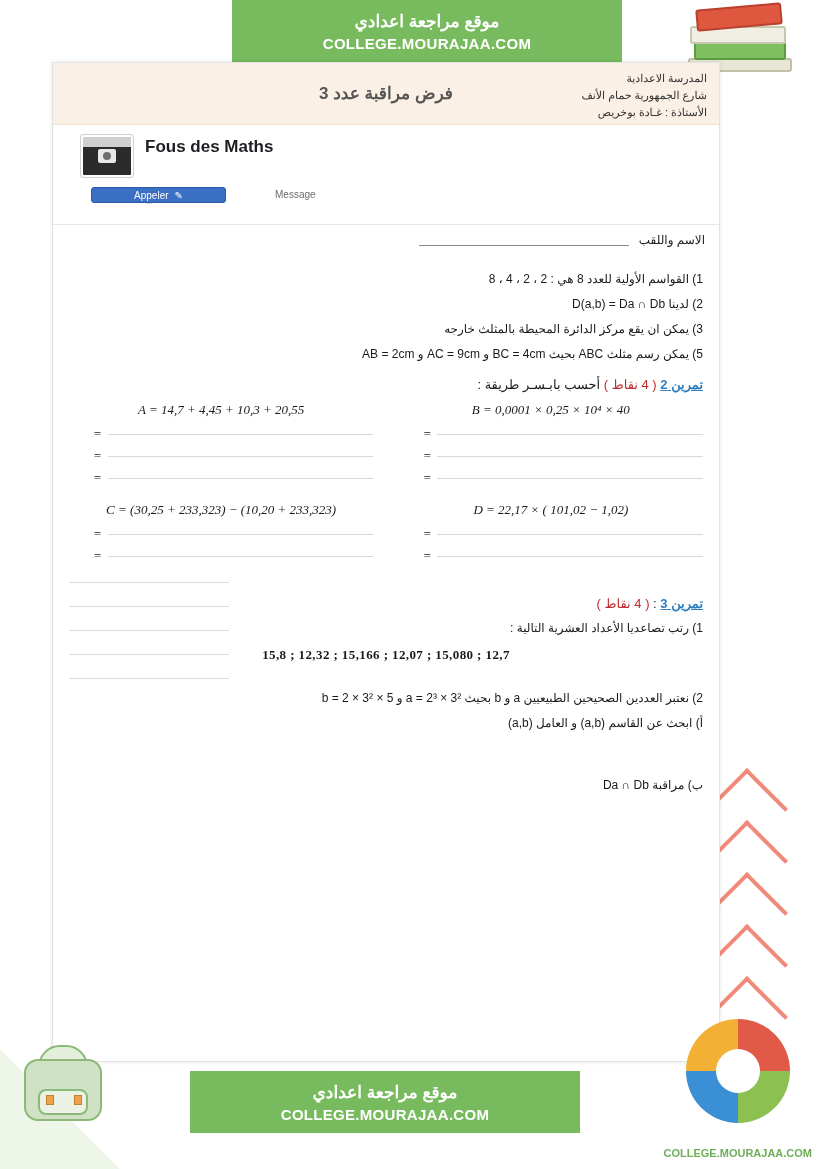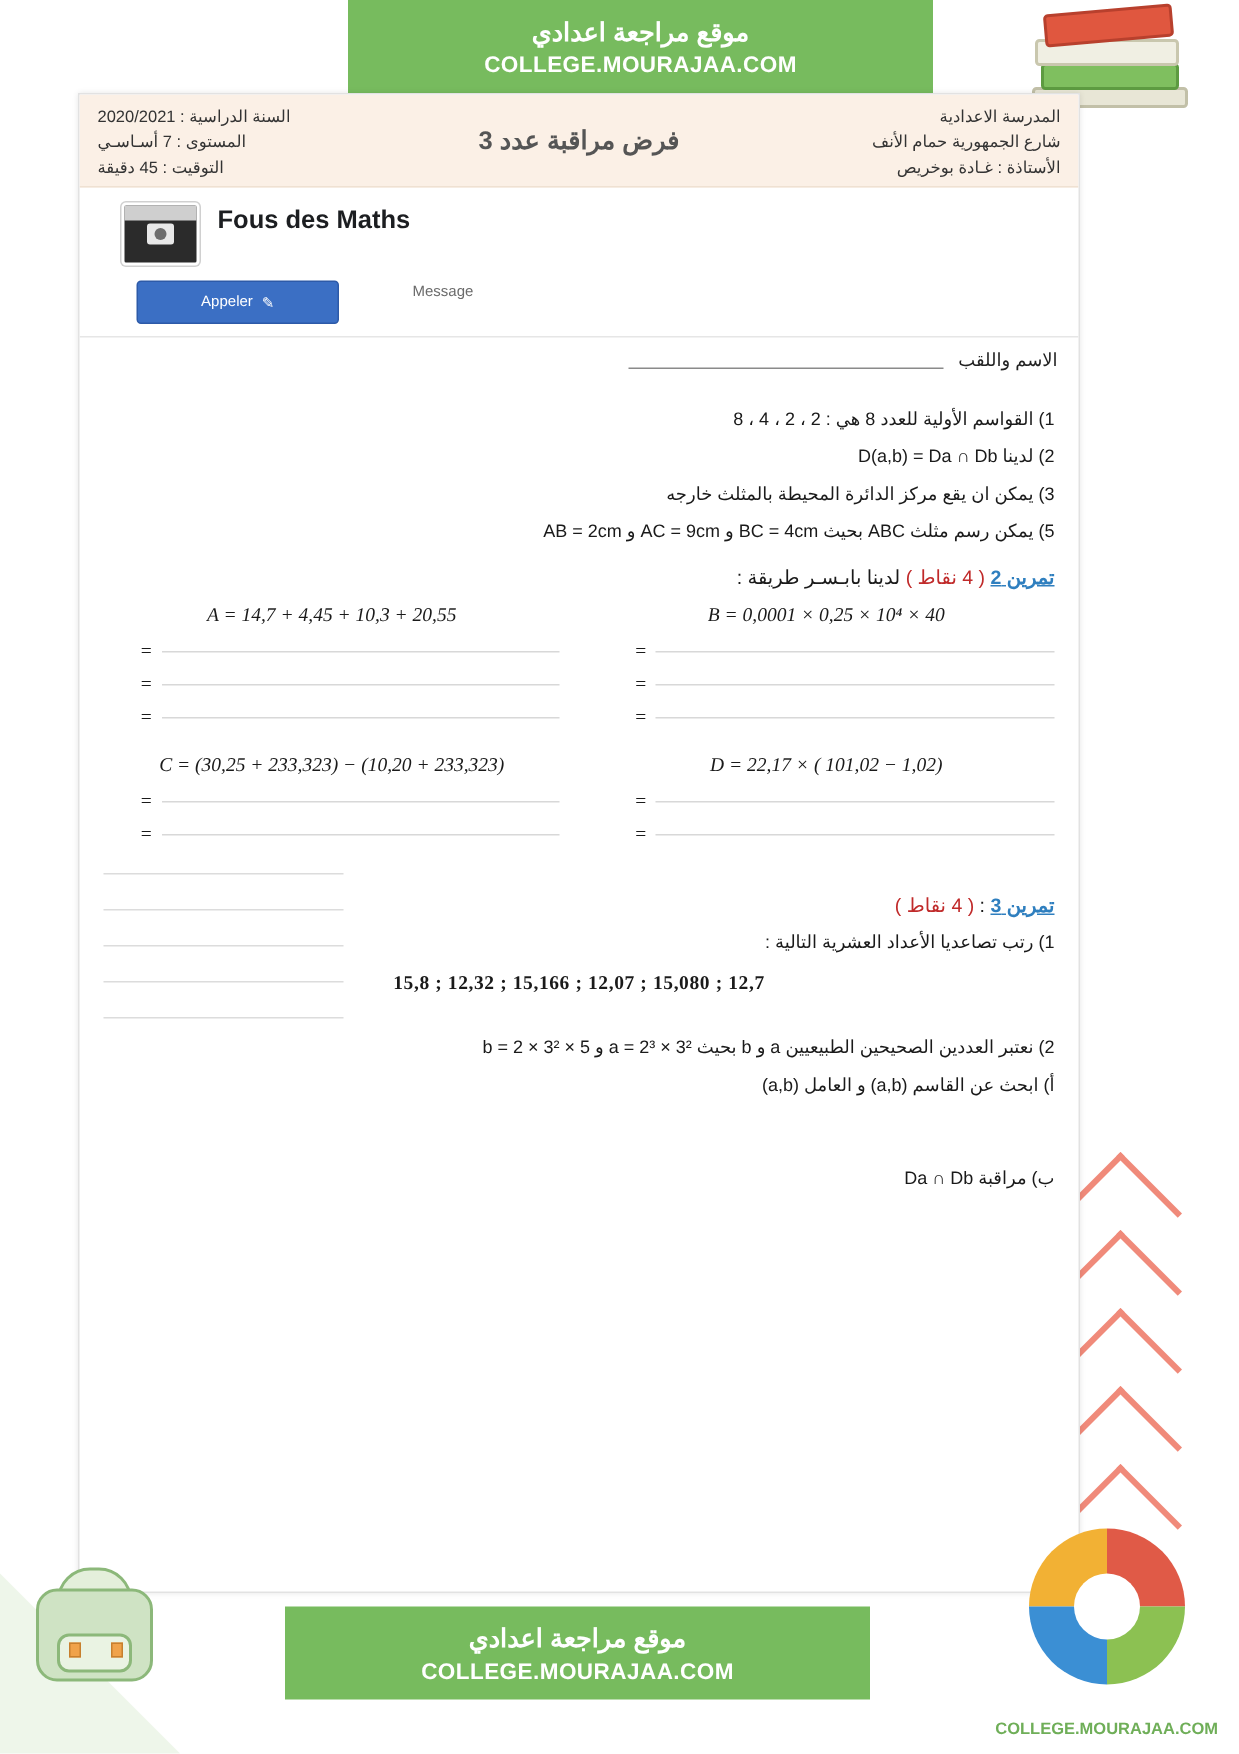--- a/index.html
+++ b/index.html
@@ -97,21 +97,21 @@
     background:#e8e8e8; border-radius:2px;
   }
   .fb-avatar .cam:after {
     content:""; position:absolute; left:5px; top:3px; width:8px; height:8px;
     border-radius:50%; background:#6d6d6d;
   }
   .fb-avatar .topstrip { position:absolute; left:0; top:0; right:0; height:10px; background:#cfcfcf; }
   .fb-name { position:absolute; left:92px; top:12px; font-size:17px; font-weight:bold; color:#1c1e21; }
   .fb-handle { position:absolute; left:92px; top:34px; font-size:9px; color:#9aa0a6;margin-top:36px; }
   .fb-btn {
-    position:absolute; left:38px; top:62px; width:135px; height:29px;
+    position:absolute; left:38px; top:62px; width:135px; height:16px;
     background:#3b6fc4; border:1px solid #2d5aa8; border-radius:3px;
     color:#fff; font-size:10px; display:flex; align-items:center; justify-content:center; gap:6px;
   }
   .fb-msg { position:absolute; left:222px; top:64px; font-size:10px; color:#6b6b6b; }
 
   
   .name-line { position:relative; height:34px; }
   .name-lbl { position:absolute; right:14px; top:8px; font-size:12px; direction:rtl; color:#222; }
   .name-rule { position:absolute; right:90px; top:20px; width:210px; border-bottom:1px solid #8a8a8a; }
 
@@ -248,25 +248,20 @@
 
 <div class="sheet">
 
   <div class="doc-head">
     <div class="dh-right">
       <div>المدرسة الاعدادية</div>
       <div>شارع الجمهورية  حمام الأنف</div>
       <div>الأستاذة : غـادة بوخريص</div>
     </div>
     <div class="dh-title">فرض مراقبة عدد 3</div>
-    <div class="dh-left">
-      <div>السنة الدراسية : 2020/2021</div>
-      <div>المستوى : 7 أسـاسـي</div>
-      <div>التوقيت : 45 دقيقة</div>
-    </div>
   </div>
 
   <div class="fb-strip">
     <div class="fb-avatar">
       <div class="topstrip"></div>
       <div class="cam"></div>
     </div>
     <div class="fb-name">Fous des Maths</div>
     <div class="fb-handle">@FousDesMaths</div>
     <div class="fb-btn">
@@ -292,21 +287,21 @@
     </div>
 
     <div class="q rtl-right">1)   القواسم الأولية للعدد 8 هي : 2 ، 2 ، 4 ، 8</div>
     <div class="q rtl-right">2) لدينا D(a,b) = Da ∩ Db</div>
     <div class="q rtl-right">3) يمكن ان يقع مركز الدائرة المحيطة بالمثلث خارجه</div>
     <div class="q rtl-right">5) يمكن رسم مثلث ABC بحيث BC = 4cm و AC = 9cm و AB = 2cm</div>
 
     <div class="ex-title rtl-right">
       <span class="lbl">تمرين 2</span>
       <span class="pts">( 4 نقاط )</span>
-      <span>لدينا بابـسـر طريقة :</span>
+      <span>أحسب بابـسـر طريقة :</span>
     </div>
 
     <div class="two-col">
       <div class="col">
         <div class="expr">A = 14,7 + 4,45 + 10,3 + 20,55</div>
         <div class="eqline">
             <span class="eq">=</span>
             <span class="rule"></span>
           </div>
         <div class="eqline">

